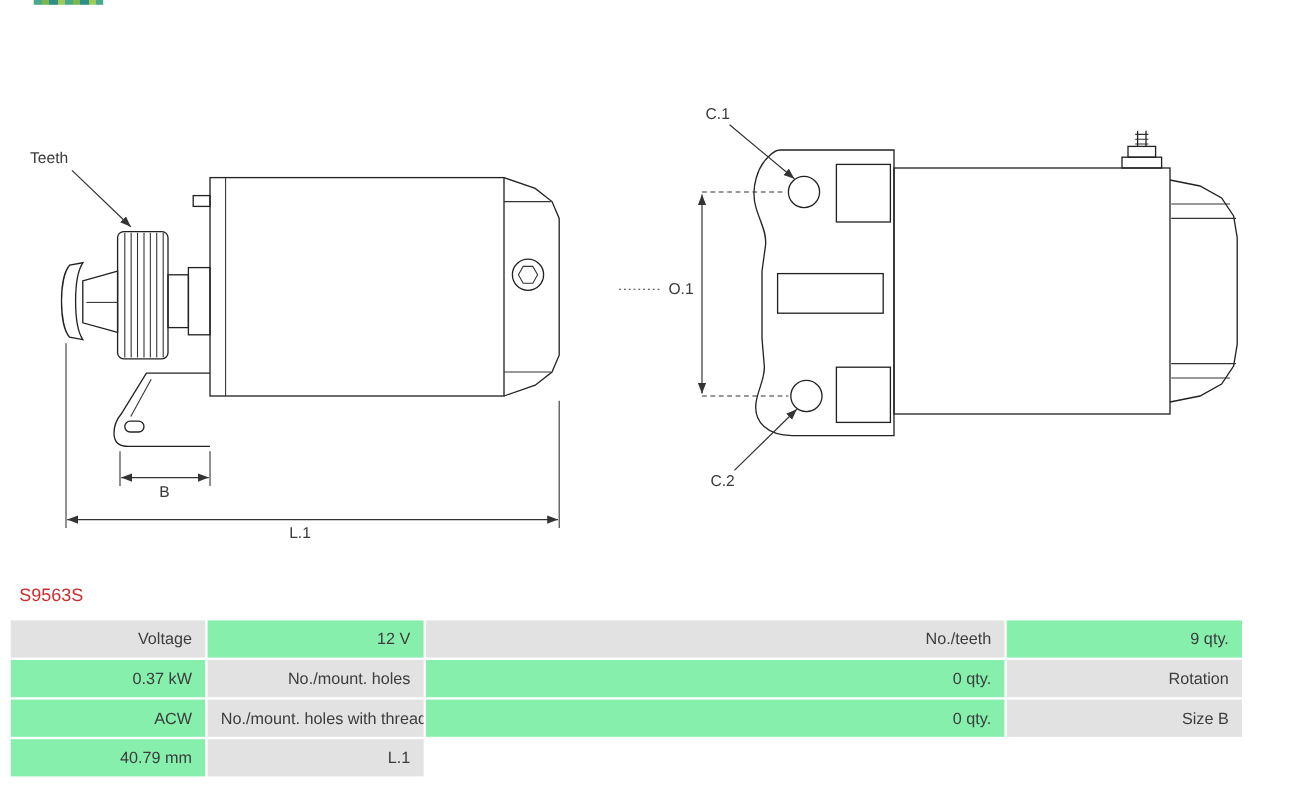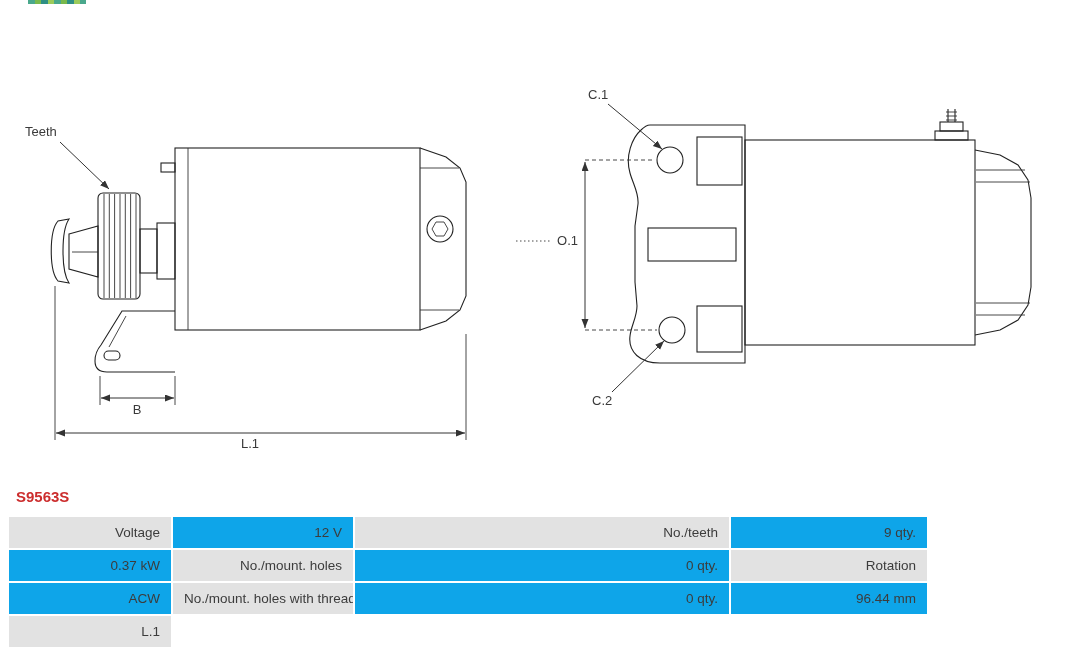--- a/index.html
+++ b/index.html
@@ -20,38 +20,38 @@
   svg .thin { stroke: #333; fill: none; stroke-width: 0.9; }
   svg .dim { stroke: #333; fill: none; stroke-width: 1; }
   svg .dash { stroke-dasharray: 4 3; }
   svg .dot { stroke-dasharray: 1.5 2.5; }
   svg text {
     font-family: "Liberation Sans", sans-serif;
     font-size: 13px; fill: #3a3a3a; stroke: none;
   }
   .part-number {
     position: absolute; left: 16px; top: 488px;
-    font-size: 15px; font-weight: bold; color: #cc2d2d;
+    font-size: 15px; font-weight: normal; color: #cc2d2d;
   }
   .spec-table {
-    position: absolute; left: 9px; top: 517px; width: 918px;
+    position: absolute; left: 9px; top: 517px; width: 1026px;
     display: grid;
     grid-template-columns: 162px 180px 1fr 196px;
     gap: 2px;
     font-size: 13.5px; color: #3c3c3c;
   }
   .cell {
     padding: 8px 11px;
     text-align: right;
     line-height: 15px;
     white-space: nowrap;
     overflow: hidden;
   }
   .cell.label { background: #e2e2e2; }
-  .cell.value { background: #0ea5e9; }
+  .cell.value { background: #86efac; }
 </style>
 </head>
 <body>
 
 <div class="logo-fragment"></div>
 
 <div class="diagram-area">
   <svg width="1080" height="470" viewBox="0 0 1080 470">
     <defs>
       <marker id="ah" markerWidth="10" markerHeight="8" refX="9" refY="3.5" orient="auto-start-reverse">
@@ -153,15 +153,16 @@
 
   <div class="cell value">0.37 kW</div>
   <div class="cell label">No./mount. holes</div>
   <div class="cell value">0 qty.</div>
 
   <div class="cell label">Rotation</div>
   <div class="cell value">ACW</div>
   <div class="cell label">No./mount. holes with thread</div>
   <div class="cell value">0 qty.</div>
 
-  <div class="cell value">96.44 mm</div>
+  <div class="cell label">Size B</div>
+  <div class="cell value">40.79 mm</div>
   <div class="cell label">L.1</div>
 </div>
 
 </body></html>

